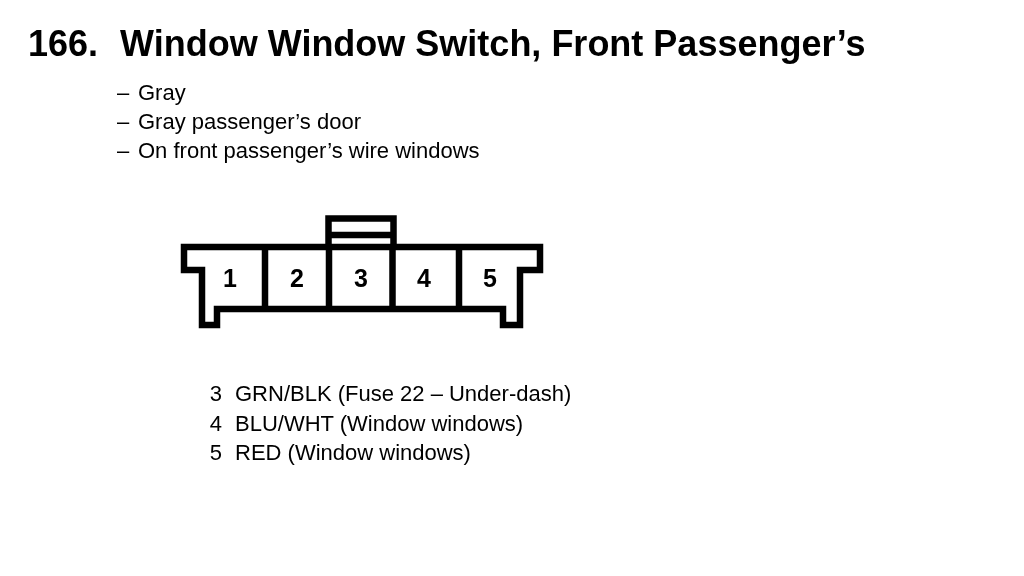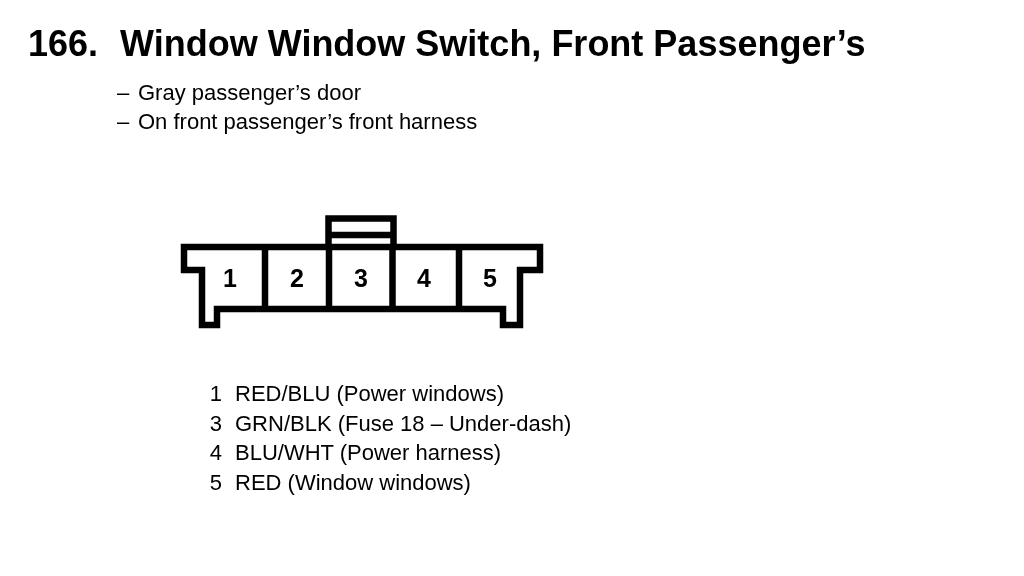--- a/index.html
+++ b/index.html
@@ -74,22 +74,23 @@
 </style>
 </head>
 <body>
 
 <div class="title-row">
   <span class="title-num">166.</span>
   <span class="title-text">Window Window Switch, Front Passenger’s</span>
 </div>
 
 <div class="notes">
+    <div class="note-line"><span class="note-dash">–</span><span class="note-text">Gray</span></div>
     <div class="note-line"><span class="note-dash">–</span><span class="note-text">Gray passenger’s door</span></div>
-    <div class="note-line"><span class="note-dash">–</span><span class="note-text">On front passenger’s front harness</span></div>
+    <div class="note-line"><span class="note-dash">–</span><span class="note-text">On front passenger’s wire windows</span></div>
   </div>
 
 <div class="connector">
   <svg width="384" height="134" viewBox="168 203 384 134">
 
     <path d="M184,247 H540 V270 H520 V325 H503 V309 H217 V325 H202 V270 H184 Z" fill="none" stroke="#000000" stroke-width="6.5" stroke-linejoin="miter"></path>
 
     <path d="M265,244 V312 M329,244 V312 M392.5,244 V312 M459,244 V312" fill="none" stroke="#000000" stroke-width="6.5"></path>
 
     <path d="M328.5,246 V218.5 H393.5 V246 M328.5,235 H393.5" fill="none" stroke="#000000" stroke-width="6.5" stroke-linejoin="miter"></path>
@@ -97,17 +98,16 @@
   <div>
       <div class="pin-num pin-pos-1">1</div>
       <div class="pin-num pin-pos-2">2</div>
       <div class="pin-num pin-pos-3">3</div>
       <div class="pin-num pin-pos-4">4</div>
       <div class="pin-num pin-pos-5">5</div>
     </div>
 </div>
 
 <div class="legend">
-    <div class="legend-row"><span class="legend-pin">1</span><span class="legend-desc">RED/BLU (Power windows)</span></div>
-    <div class="legend-row"><span class="legend-pin">3</span><span class="legend-desc">GRN/BLK (Fuse 18 – Under-dash)</span></div>
-    <div class="legend-row"><span class="legend-pin">4</span><span class="legend-desc">BLU/WHT (Power harness)</span></div>
+    <div class="legend-row"><span class="legend-pin">3</span><span class="legend-desc">GRN/BLK (Fuse 22 – Under-dash)</span></div>
+    <div class="legend-row"><span class="legend-pin">4</span><span class="legend-desc">BLU/WHT (Window windows)</span></div>
     <div class="legend-row"><span class="legend-pin">5</span><span class="legend-desc">RED (Window windows)</span></div>
   </div>
 
 </body></html>

